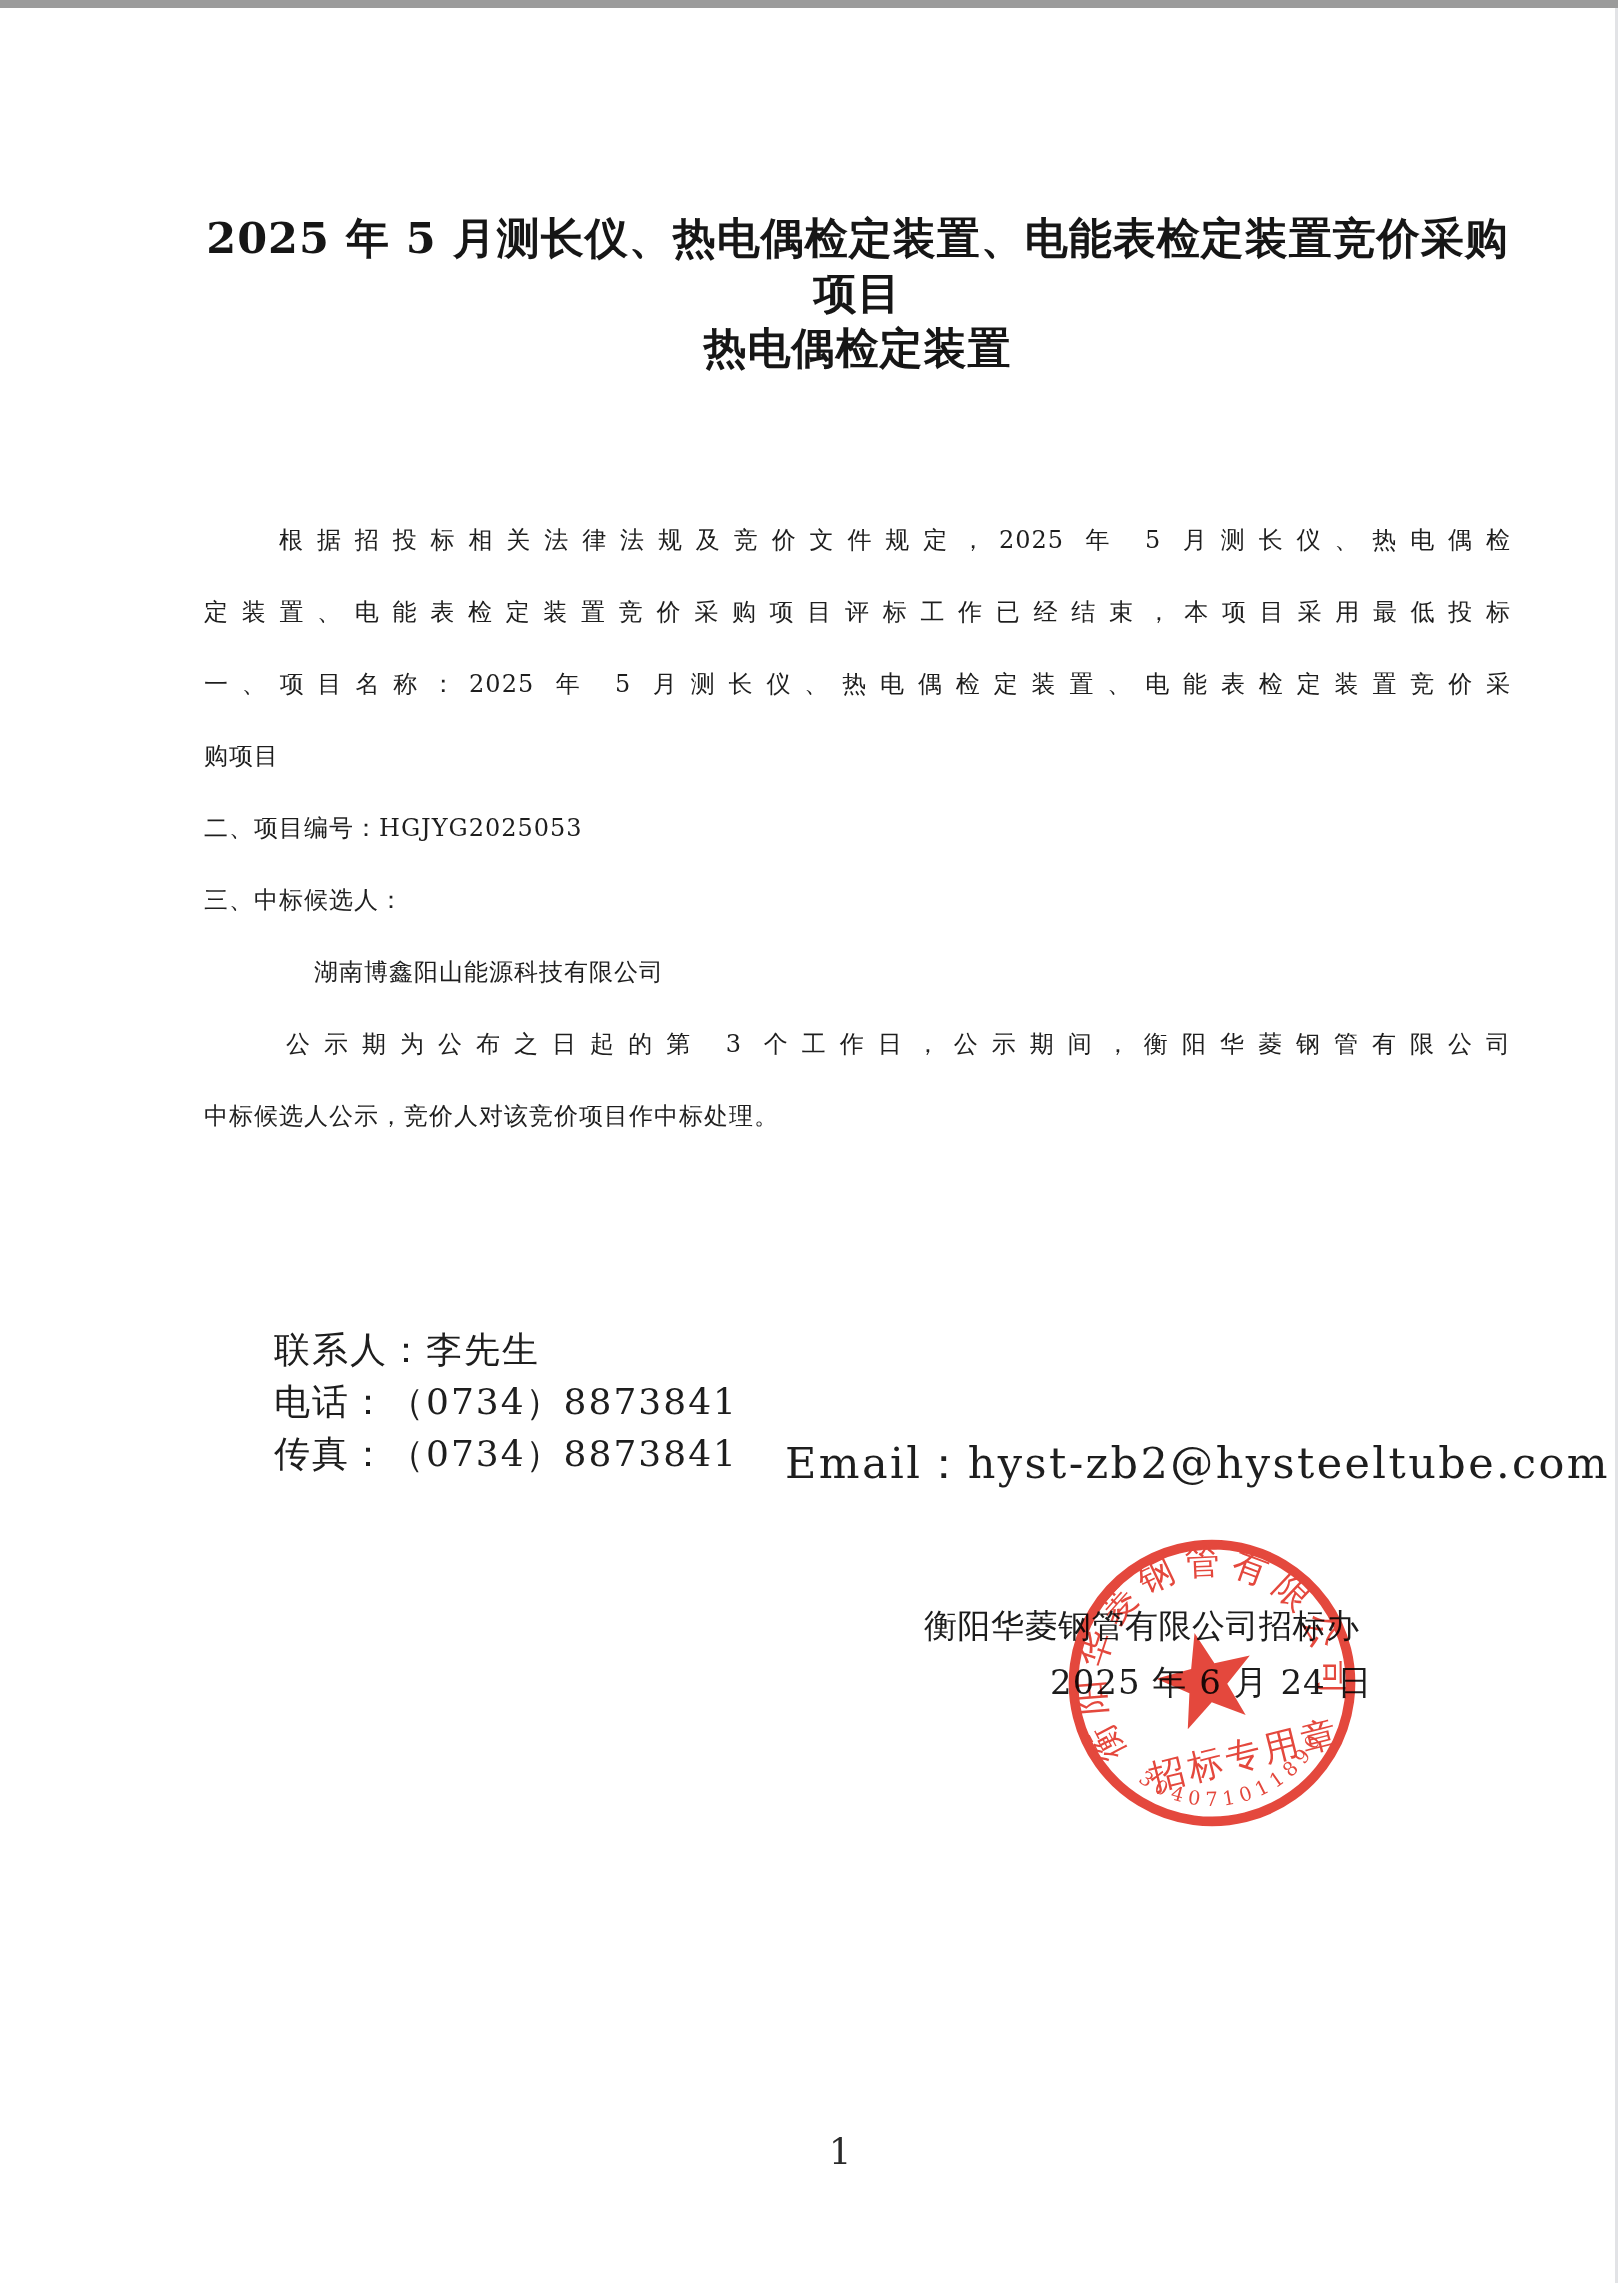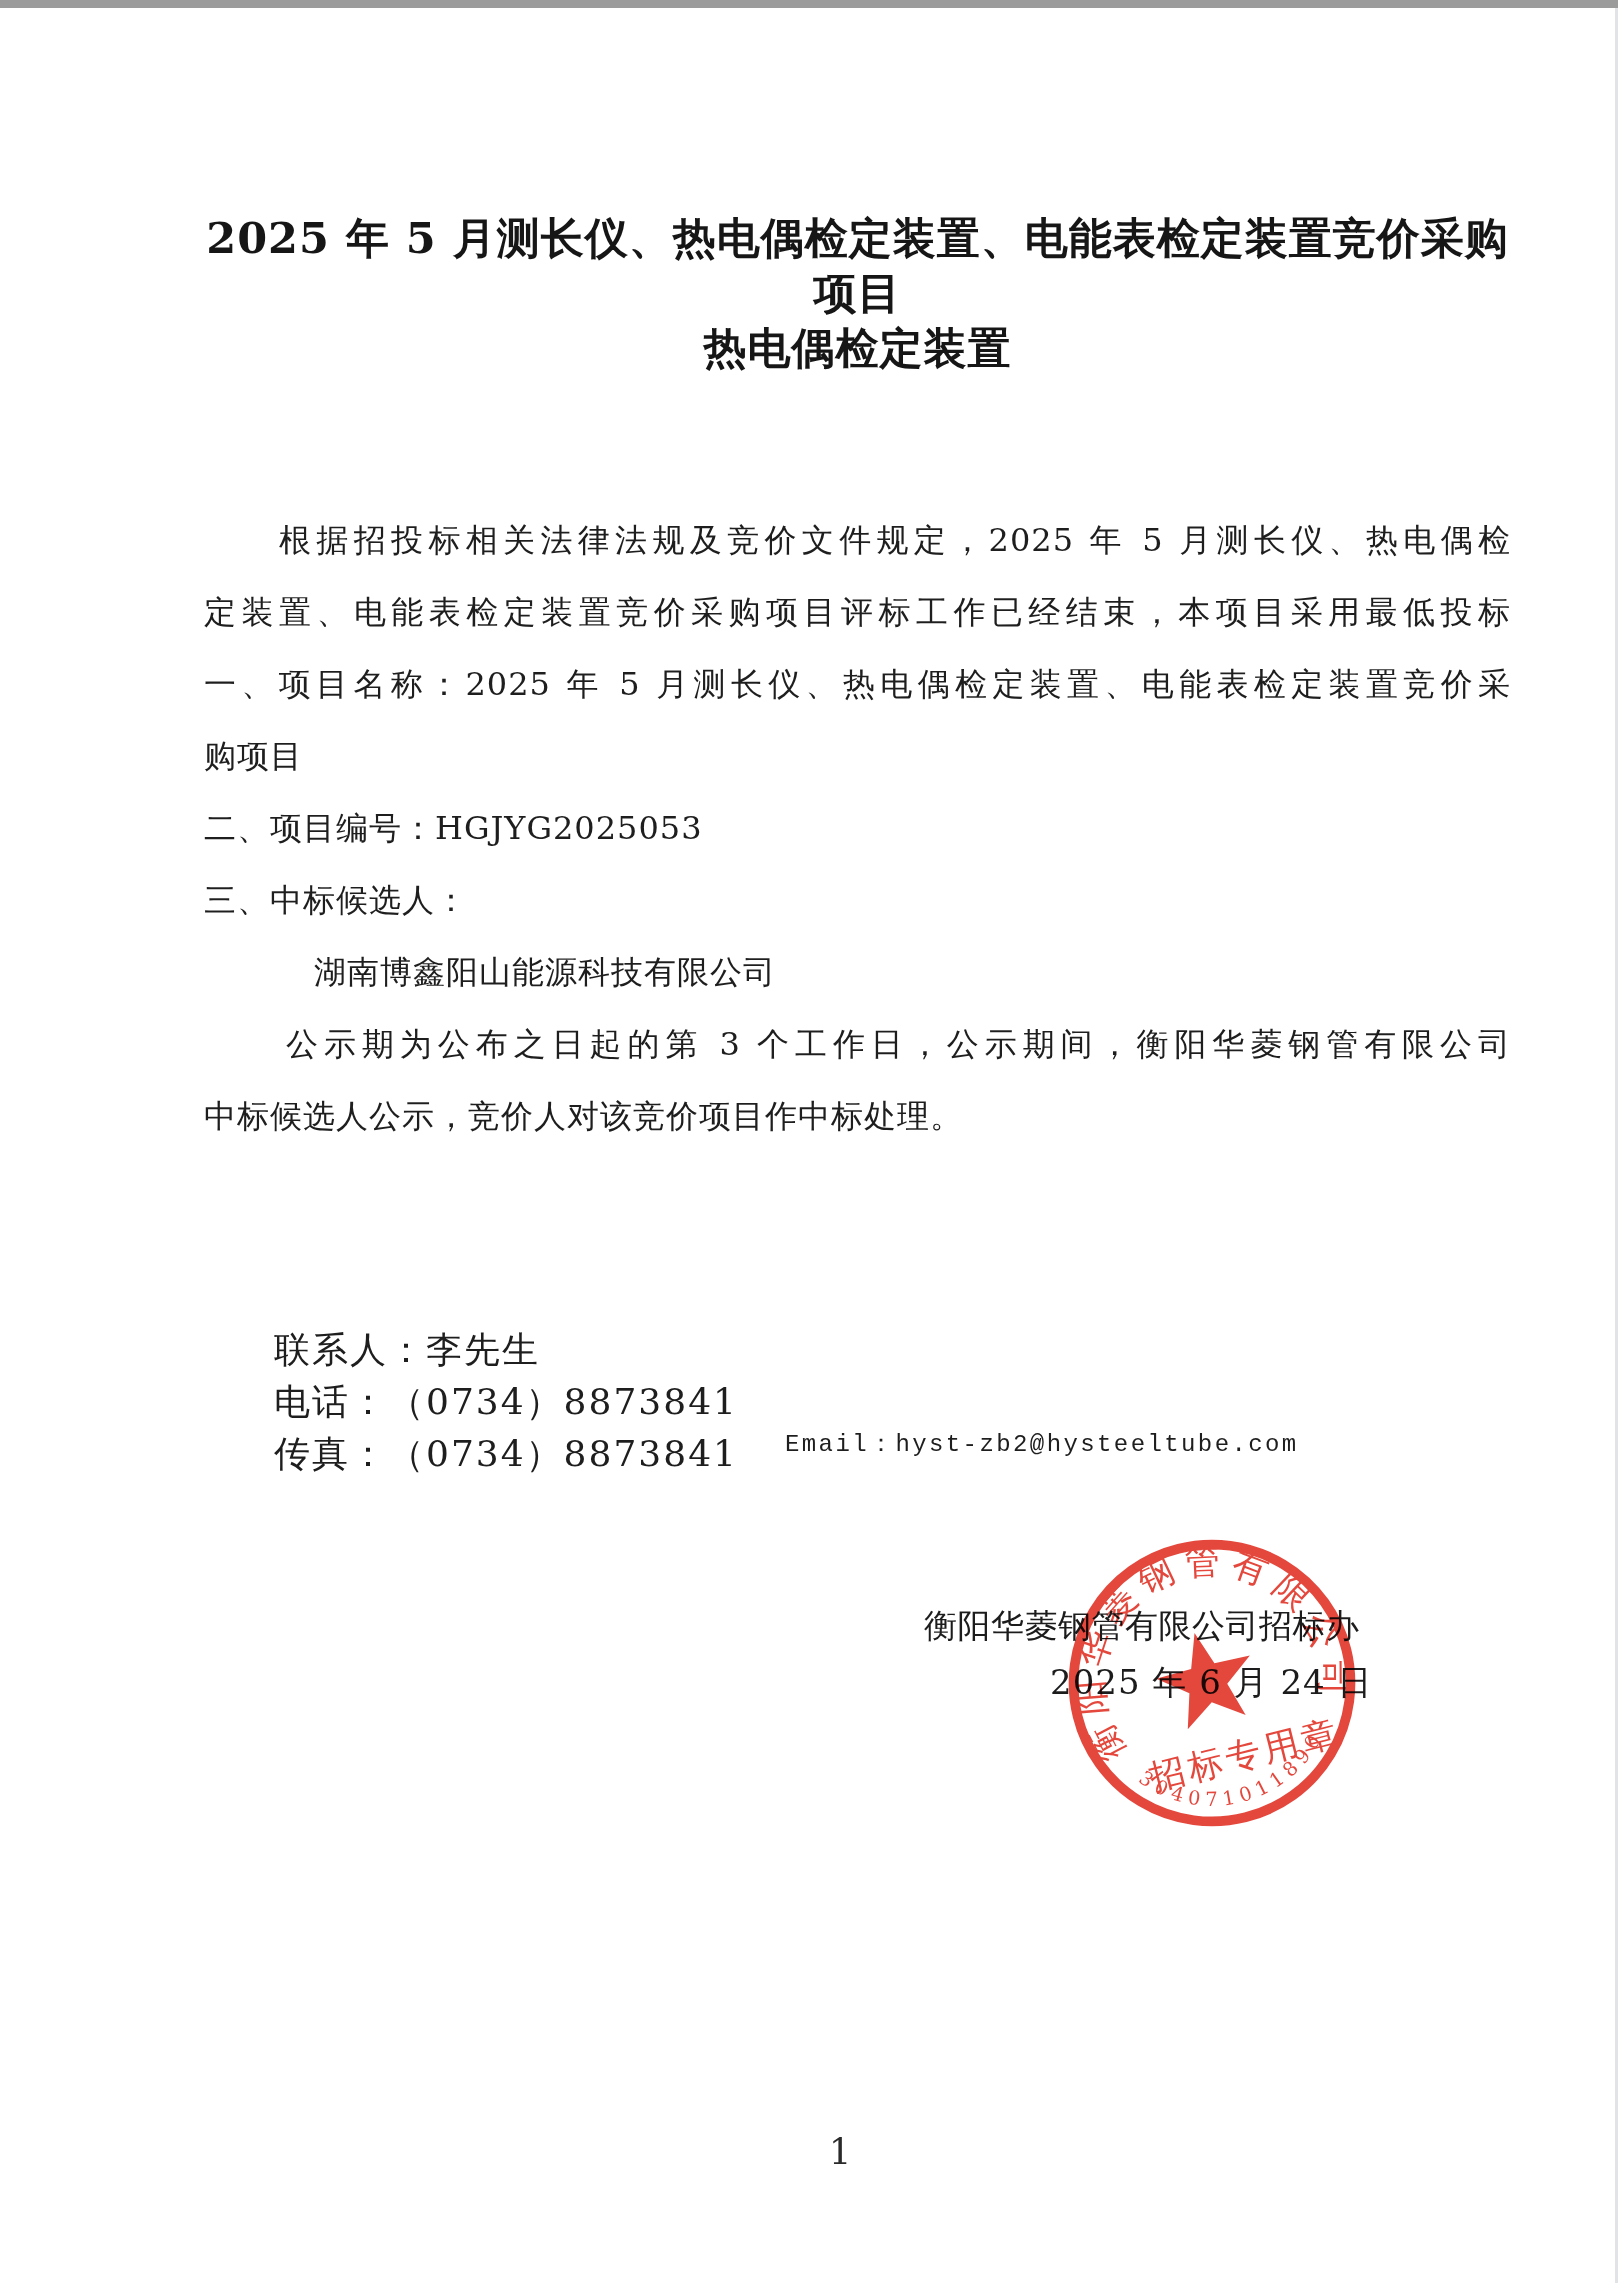--- a/index.html
+++ b/index.html
@@ -16,36 +16,36 @@
   .edge-right{position:absolute;top:0;right:0;width:3.9px;height:100%;background:#ced0d6;opacity:.6;}
   .edge-bottom{position:absolute;bottom:0;left:0;width:100%;height:2.9px;background:#dcdee2;opacity:.55;}
 
   .title-block{
     position:absolute;left:204px;top:203px;width:1307px;
     text-align:center;font-weight:bold;color:#161616;
     font-size:43px;line-height:55px;letter-spacing:1px;
   }
   .body-block{
     position:absolute;left:204px;top:496px;width:1307px;
-    font-size:32px;color:#1e1e1e;letter-spacing:1px;
+    font-size:24px;color:#1e1e1e;letter-spacing:1px;
   }
   .bline{height:72px;line-height:72px;white-space:nowrap;}
   .bline.just{white-space:normal;text-align:justify;text-align-last:justify;}
   .ind-a{padding-left:75px;}
   .ind-b{padding-left:82px;}
   .ind-c{padding-left:110px;}
 
   .contact-block{
     position:absolute;left:274px;top:1316px;width:1170px;
     font-size:36px;letter-spacing:2px;color:#1e1e1e;
   }
   .cline{height:52px;line-height:52px;white-space:nowrap;}
   .email{
-    position:absolute;left:511px;top:103px;
-    font-size:24px;letter-spacing:2.4px;white-space:nowrap;font-family:Liberation Mono, monospace;
+    position:absolute;left:511px;top:111px;
+    font-size:43px;letter-spacing:2.4px;white-space:nowrap;
   }
 
   .sig-org{
     position:absolute;left:924px;top:1596px;
     font-size:33px;letter-spacing:0.5px;white-space:nowrap;color:#1c1c1c;
   }
   .sig-date{
     position:absolute;left:1050px;top:1652px;
     font-size:34px;letter-spacing:1px;white-space:nowrap;color:#1c1c1c;
   }

